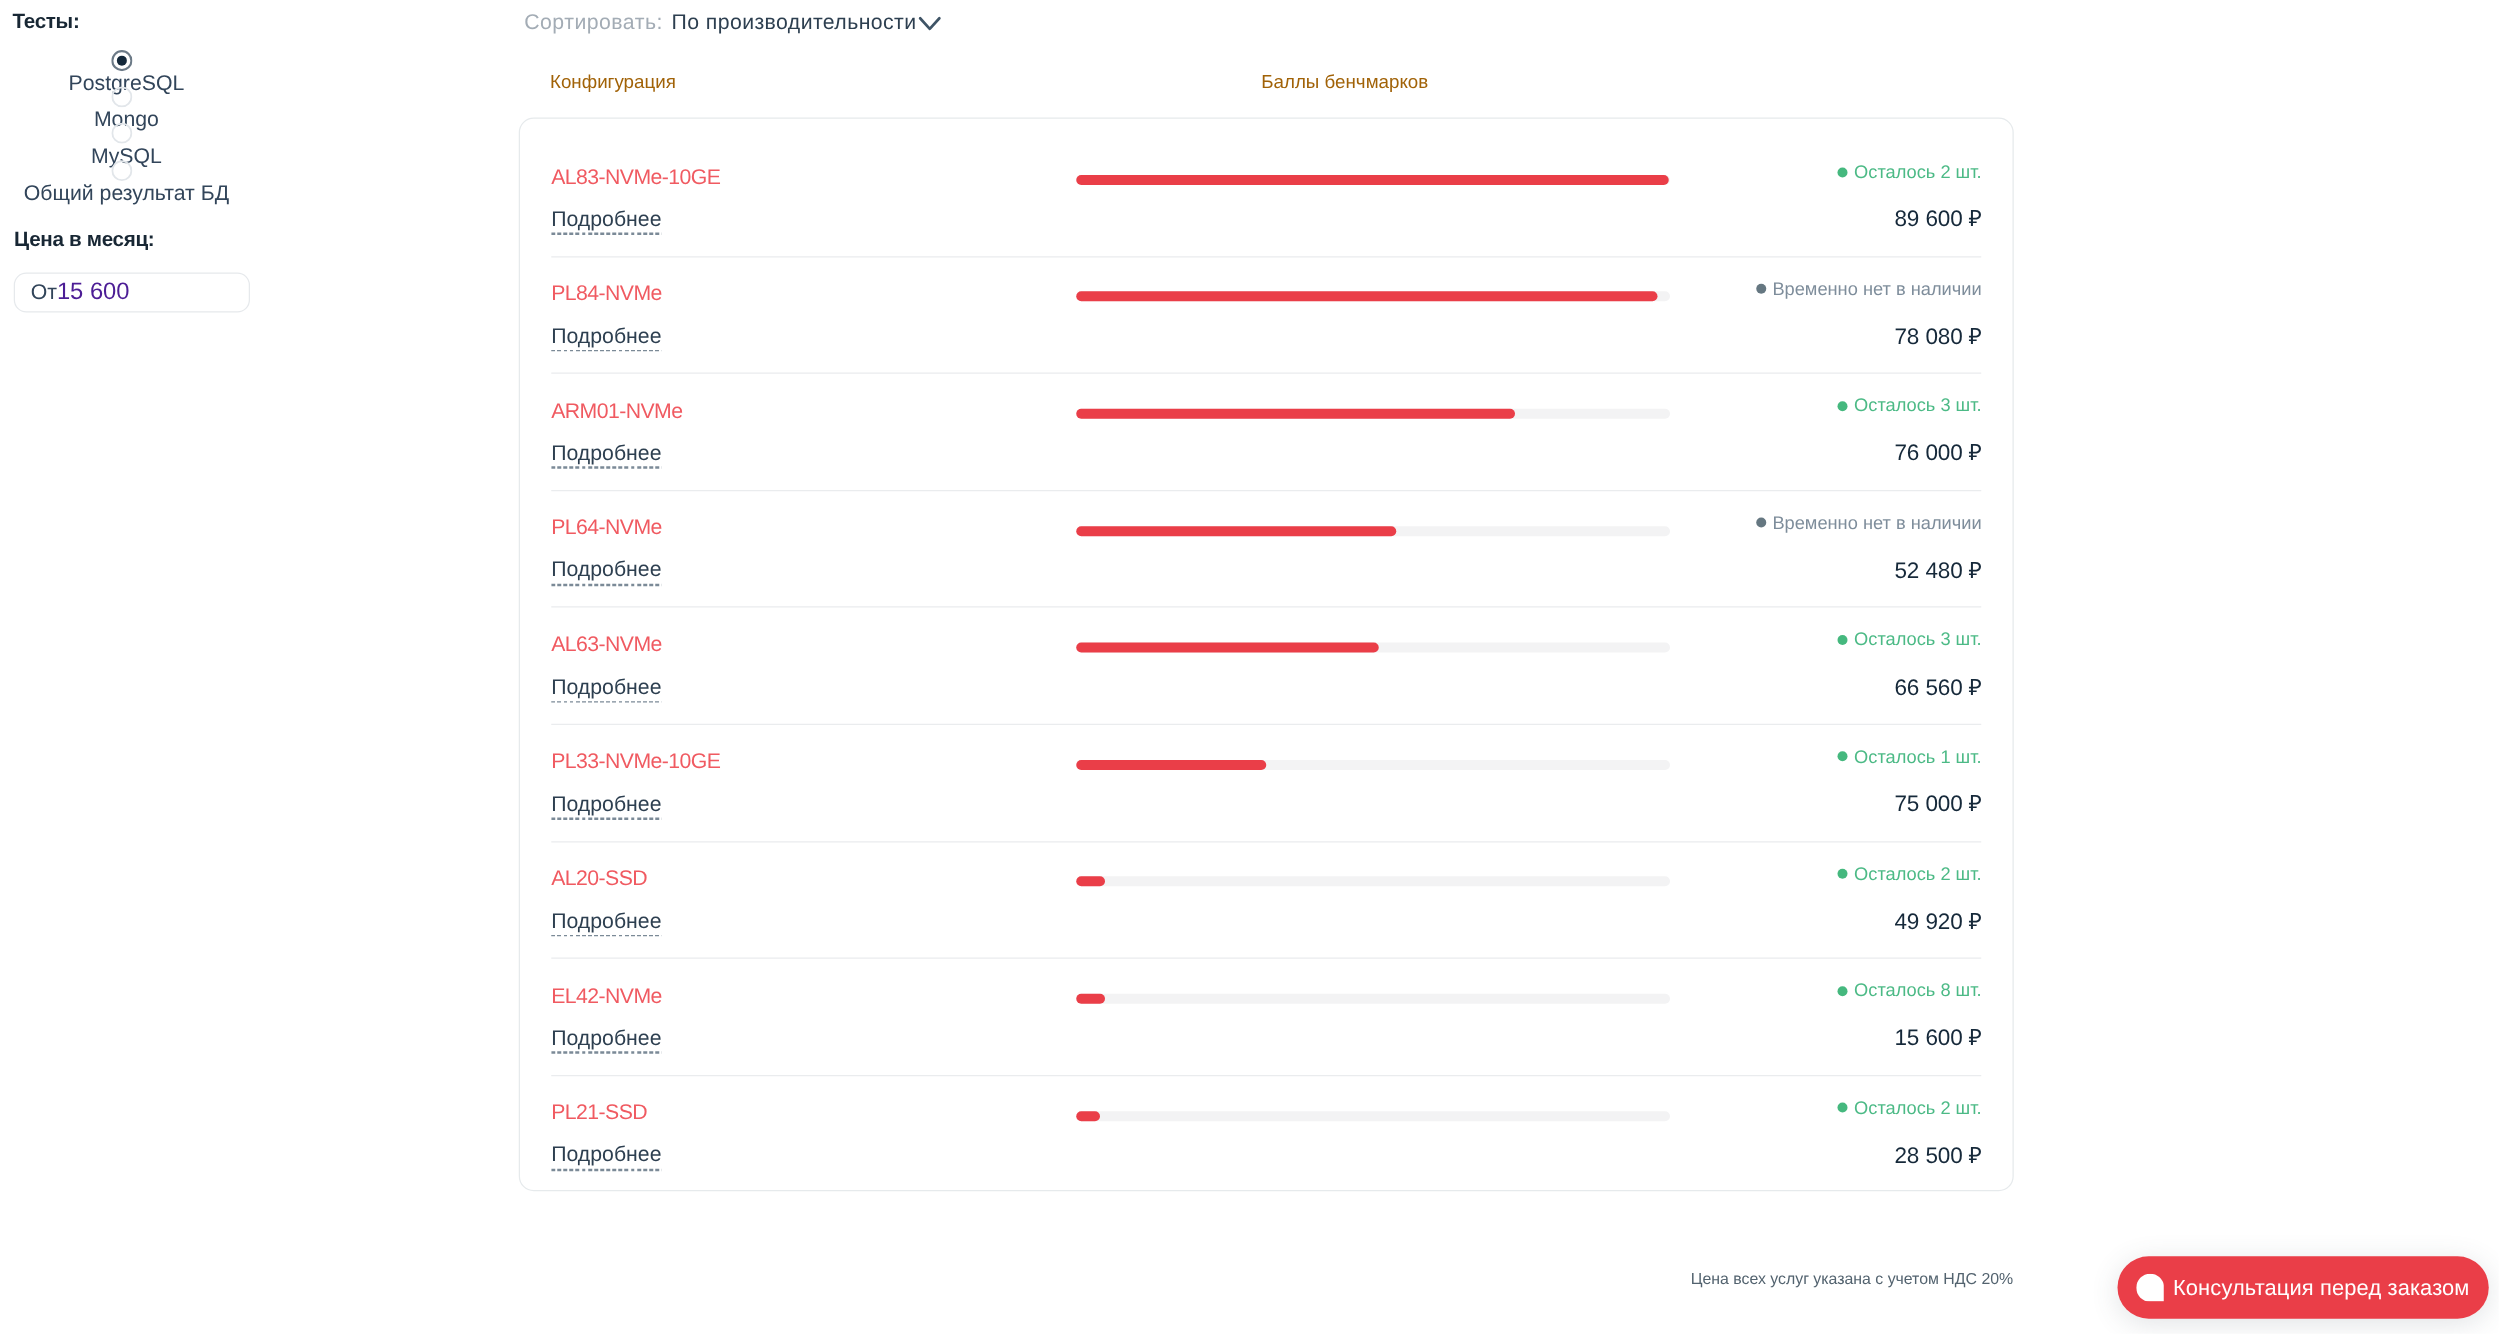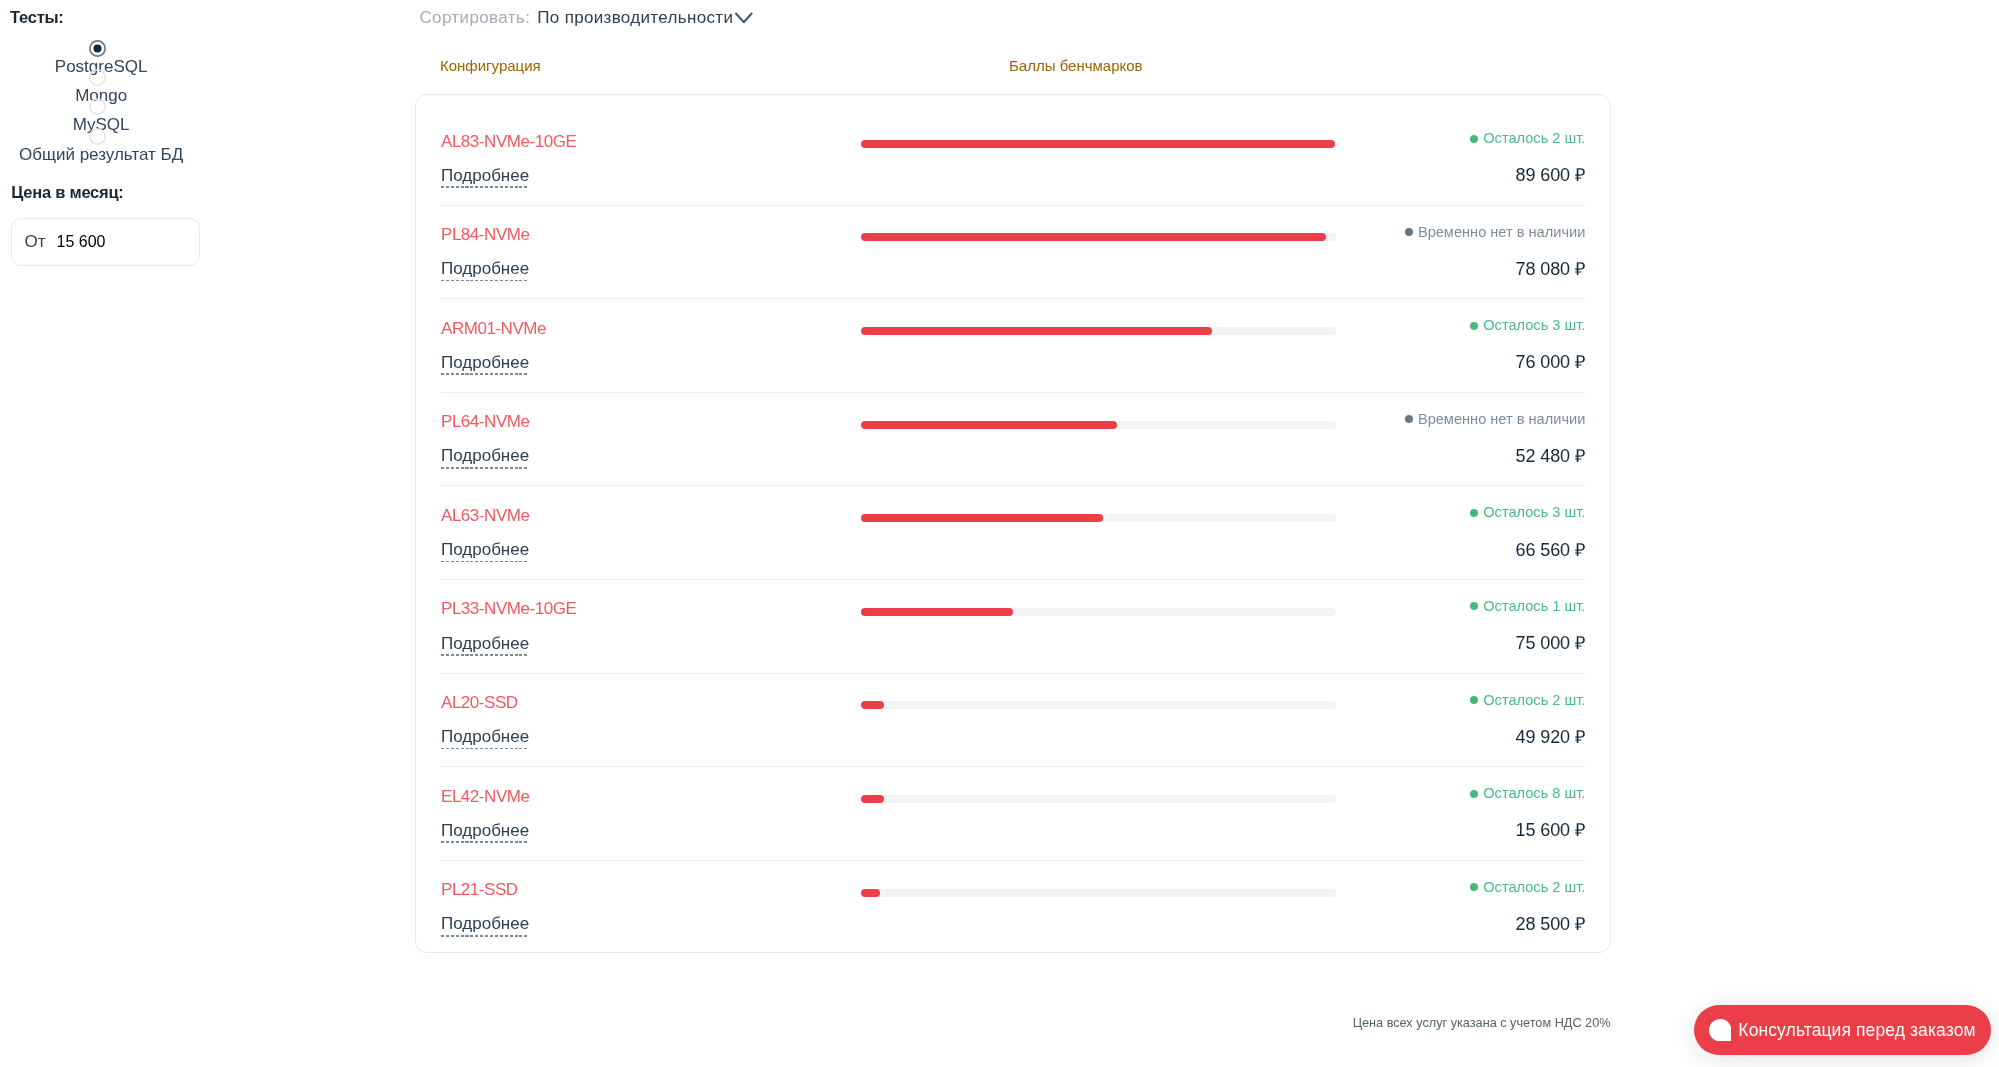--- a/index.html
+++ b/index.html
@@ -22,28 +22,28 @@
   .radio-mark { width: 17px; height: 17px; flex: 0 0 auto; display: flex; }
   .radio-mark .ring { fill: none; stroke: #e2e6ea; stroke-width: 6; }
   .radio-mark .dot { display: none; }
   .radio-row.checked .radio-mark .ring { stroke: #6c7a87; stroke-width: 6.8; }
   .radio-row.checked .radio-mark .dot { display: block; fill: #14283a; }
   .radio-label { font-size: 17px; color: #32455a; margin-left: 8px; white-space: nowrap; }
 
   #price-title { position: absolute; left: 11.3px; top: 182.5px; }
   .price-inputs { position: absolute; left: 11px; top: 218px; display: flex; gap: 9.5px; }
   .price-field {
-    width: 189px; height: 48px; border: 1px solid #e6e9ec; border-radius: 10px;
+    width: 189px; height: 32px; border: 1px solid #e6e9ec; border-radius: 10px;
     background: #fff; display: flex; align-items: center; padding-left: 12.5px;
   }
   .pf-label { font-size: 17px; color: #32455a; }
-  .pf-value { font-size: 16px; color: #000000; margin-left: 11px; }
+  .pf-value { font-size: 19px; color: #4c1d95; }
 
   
-  .sortbar { position: absolute; left: 419.4px; top: 8px; display: flex; align-items: flex-start; }
+  .sortbar { position: absolute; left: 419.4px; top: 8px; display: flex; align-items: flex-end; }
   .sort-label { font-size: 17px; color: #a3acb5; letter-spacing: 0.38px; }
   .sort-value { font-size: 17px; color: #2d3f50; margin-left: 7px; letter-spacing: 0.33px; margin-right: -0.33px; }
   .chev { margin-left: 0.9px; display: flex; align-items: center; margin-top: 0px; }
 
   .colheads { position: absolute; left: 0; top: 56.5px; width: 1999px; }
   .ch { position: absolute; font-size: 15px; color: #a16207; }
   #ch-config { left: 440px; }
   #ch-bench { left: 1009px; }
 
   .card {

